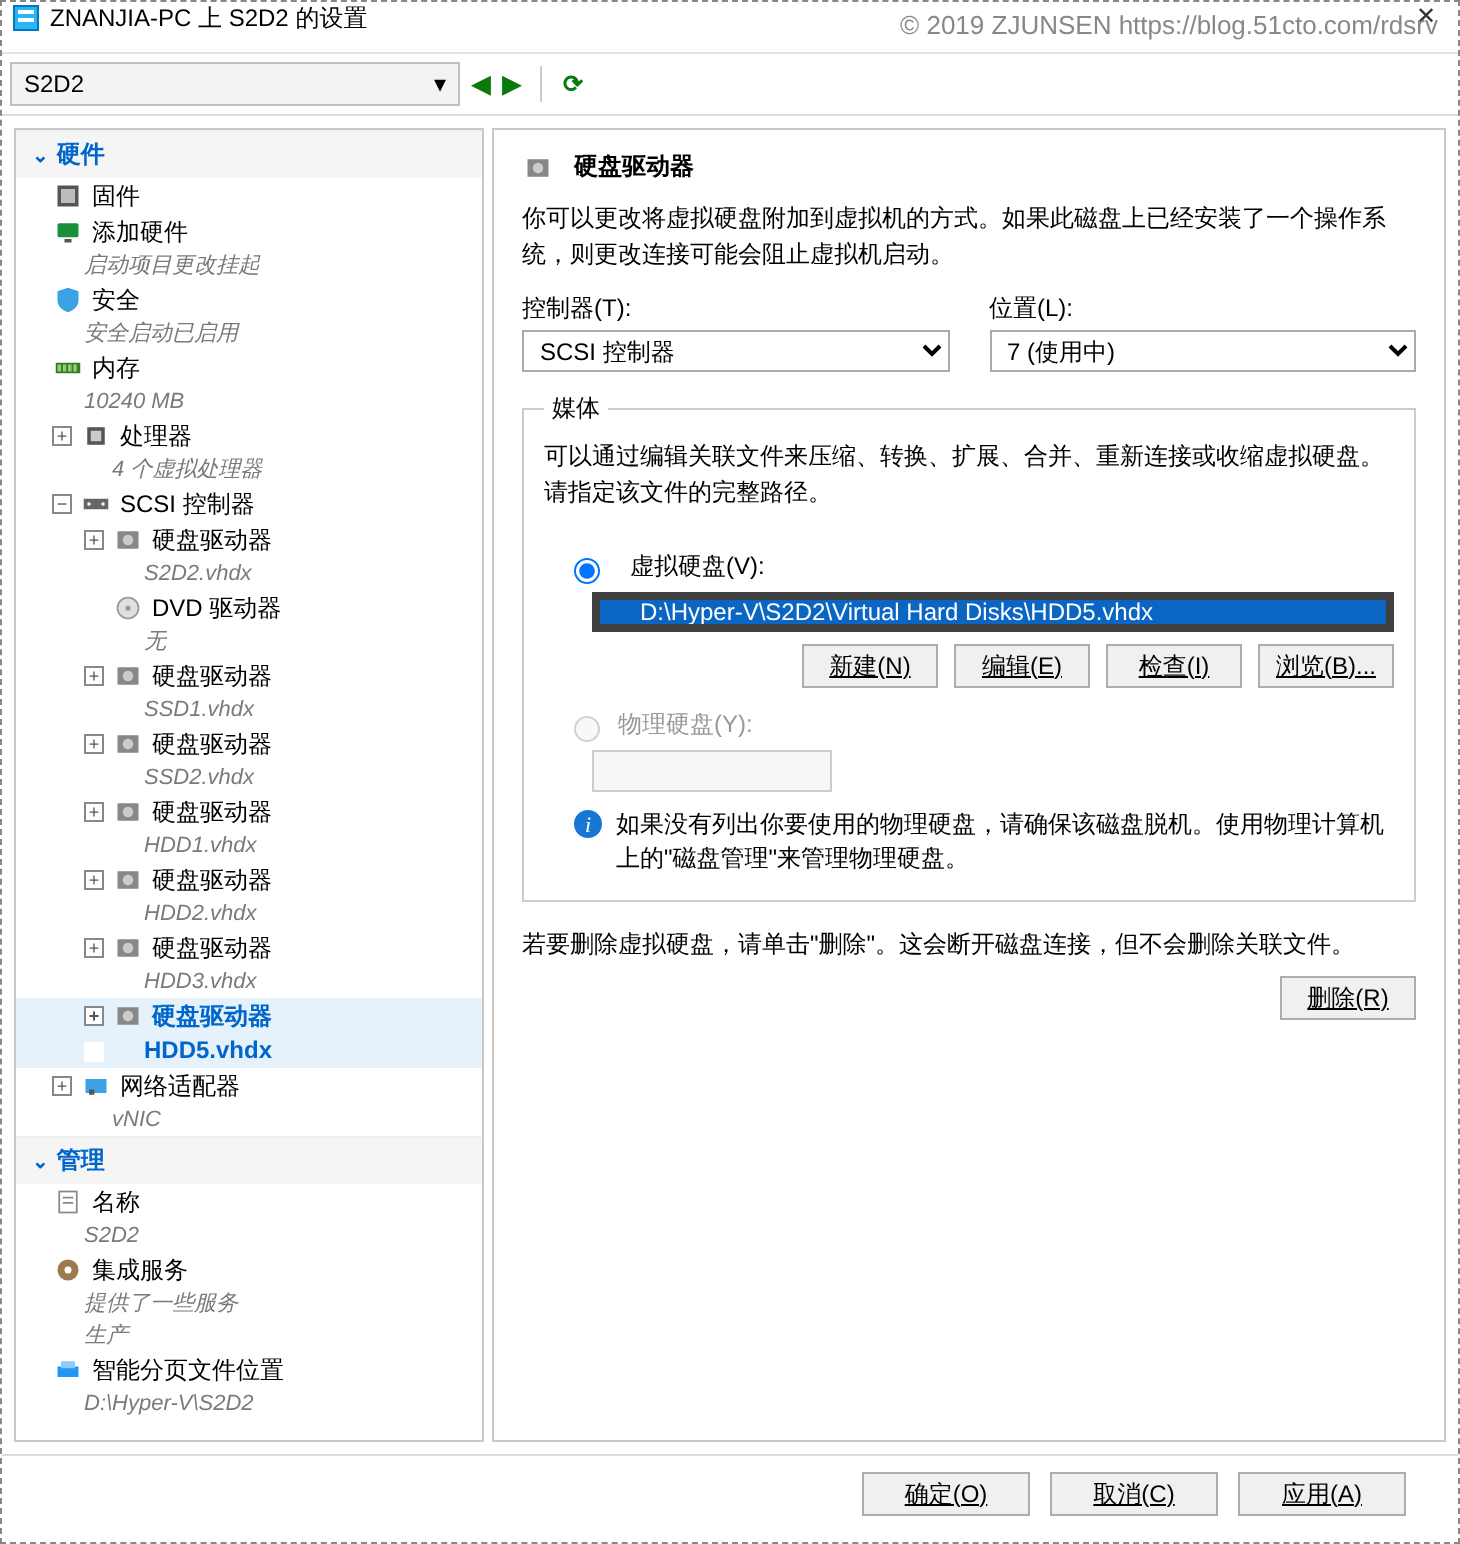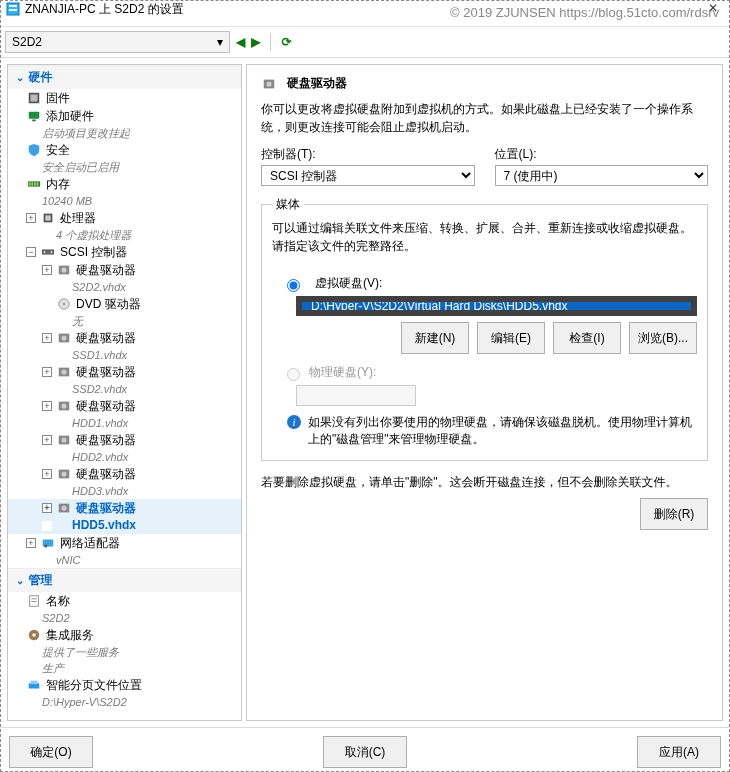--- a/index.html
+++ b/index.html
@@ -137,60 +137,61 @@
     border:1px solid #ccc;
     margin:10px 0 8px 0;
     padding:6px 10px 10px 10px;
   }
   fieldset.media legend { padding:0 4px;}
   .radio-row { margin:20px 0 4px 10px; display:flex; align-items:center; gap:12px;}
   input.pathbox {
     width:calc(100% - 24px);
     margin-left:24px;
     height:20px;
-    border:6px solid #404040;
+    border:4px solid #404040;
     background:#0a66c2;
     color:#fff;
     font-size:12px;
-    padding:0 9px;
+    padding:0 20px;
   }
   .btn-row {
     display:flex;
     justify-content:flex-end;
     gap:8px;
     margin-top:6px;
   }
   button.win {
     min-width:68px;
-    height:32px;
+    height:22px;
     border:1px solid #adadad;
     background:#f0f0f0;
     font-size:12px;
     padding:0 4px;
+    text-decoration:underline;
   }
   .disabled-row { color:#999; margin:10px 0 4px 10px; display:flex;align-items:center;gap:6px;}
   .disabled-select {
     width:120px; height:21px;
     border:1px solid #ccc; background:#f6f6f6;
     margin-left:24px;
   }
   .info-row {
     display:flex; gap:6px; margin:8px 0 2px 14px;
     align-items:flex-start;
   }
   .info-row .i-icon {width:16px;height:16px;flex:0 0 16px;}
   .remove-row {
     margin-top:12px;
     line-height:1.6;
   }
   .footer-bar {
     display:flex;
-    justify-content:space-between;
+    justify-content:flex-end;
     gap:10px;
-    padding:8px 8px;
+    padding:8px 26px;
     border-top:1px solid #dcdcdc;
     height:42px;
   }
   .footer-bar button { min-width:84px;}
 </style>
 </head>
 <body>
 
 <div class="watermark">© 2019 ZJUNSEN https://blog.51cto.com/rdsrv</div>
 

